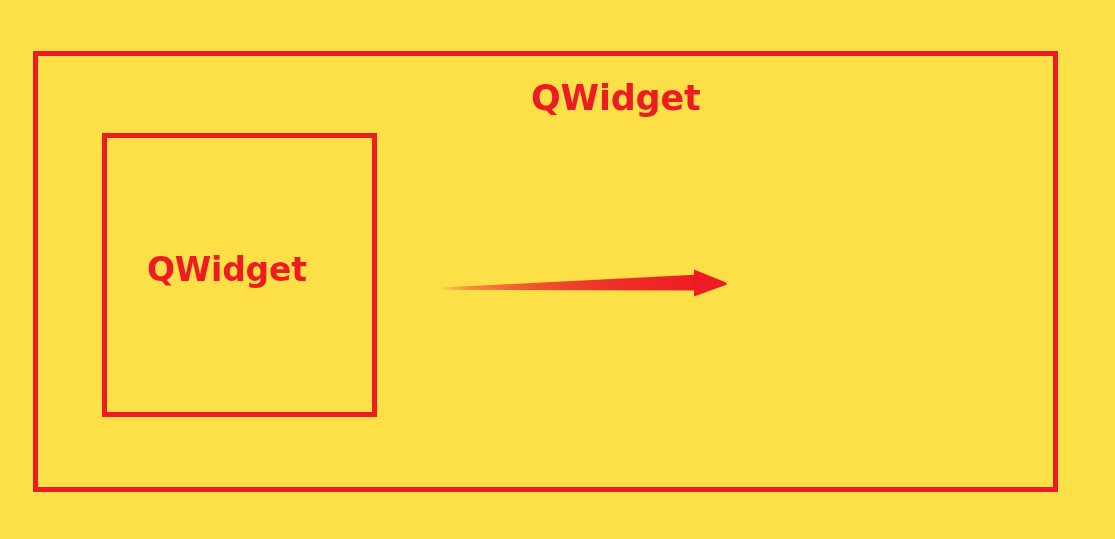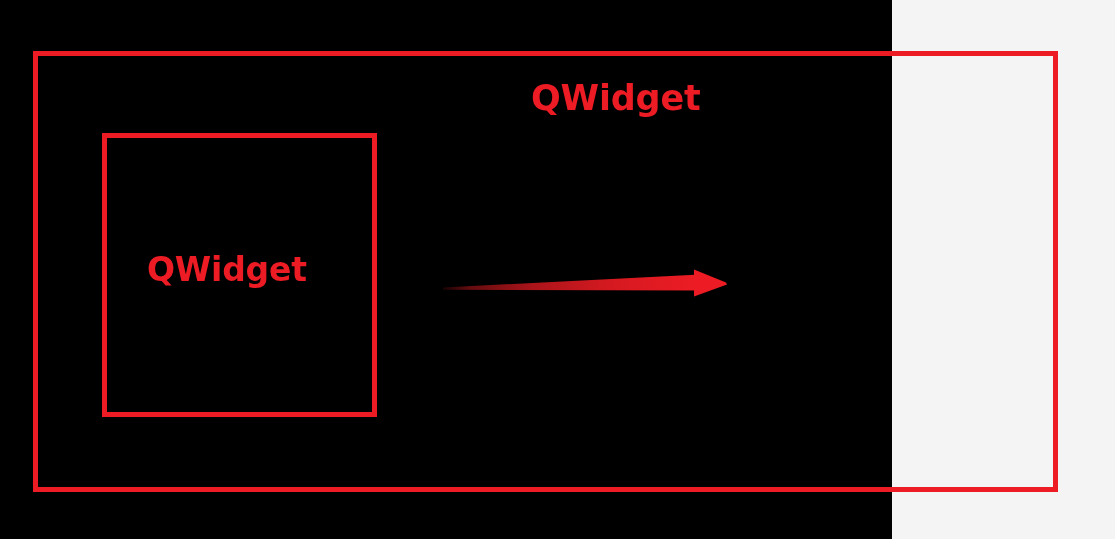--- a/index.html
+++ b/index.html
@@ -8,23 +8,23 @@
   }
   body {
     width: 1115px;
     height: 539px;
     background: #f4f4f4;
     font-family: "DejaVu Sans", sans-serif;
     overflow: hidden;
   }
   #canvas {
     position: relative;
-    width: 892px;
+    width: 1115px;
     height: 539px;
-    background: #000000;
+    background: #fde047;
   }
   .diagram-svg {
     position: absolute;
     top: 0;
     left: 0;
     width: 1115px;
     height: 539px;
     display: block;
   }
   .box-label {

